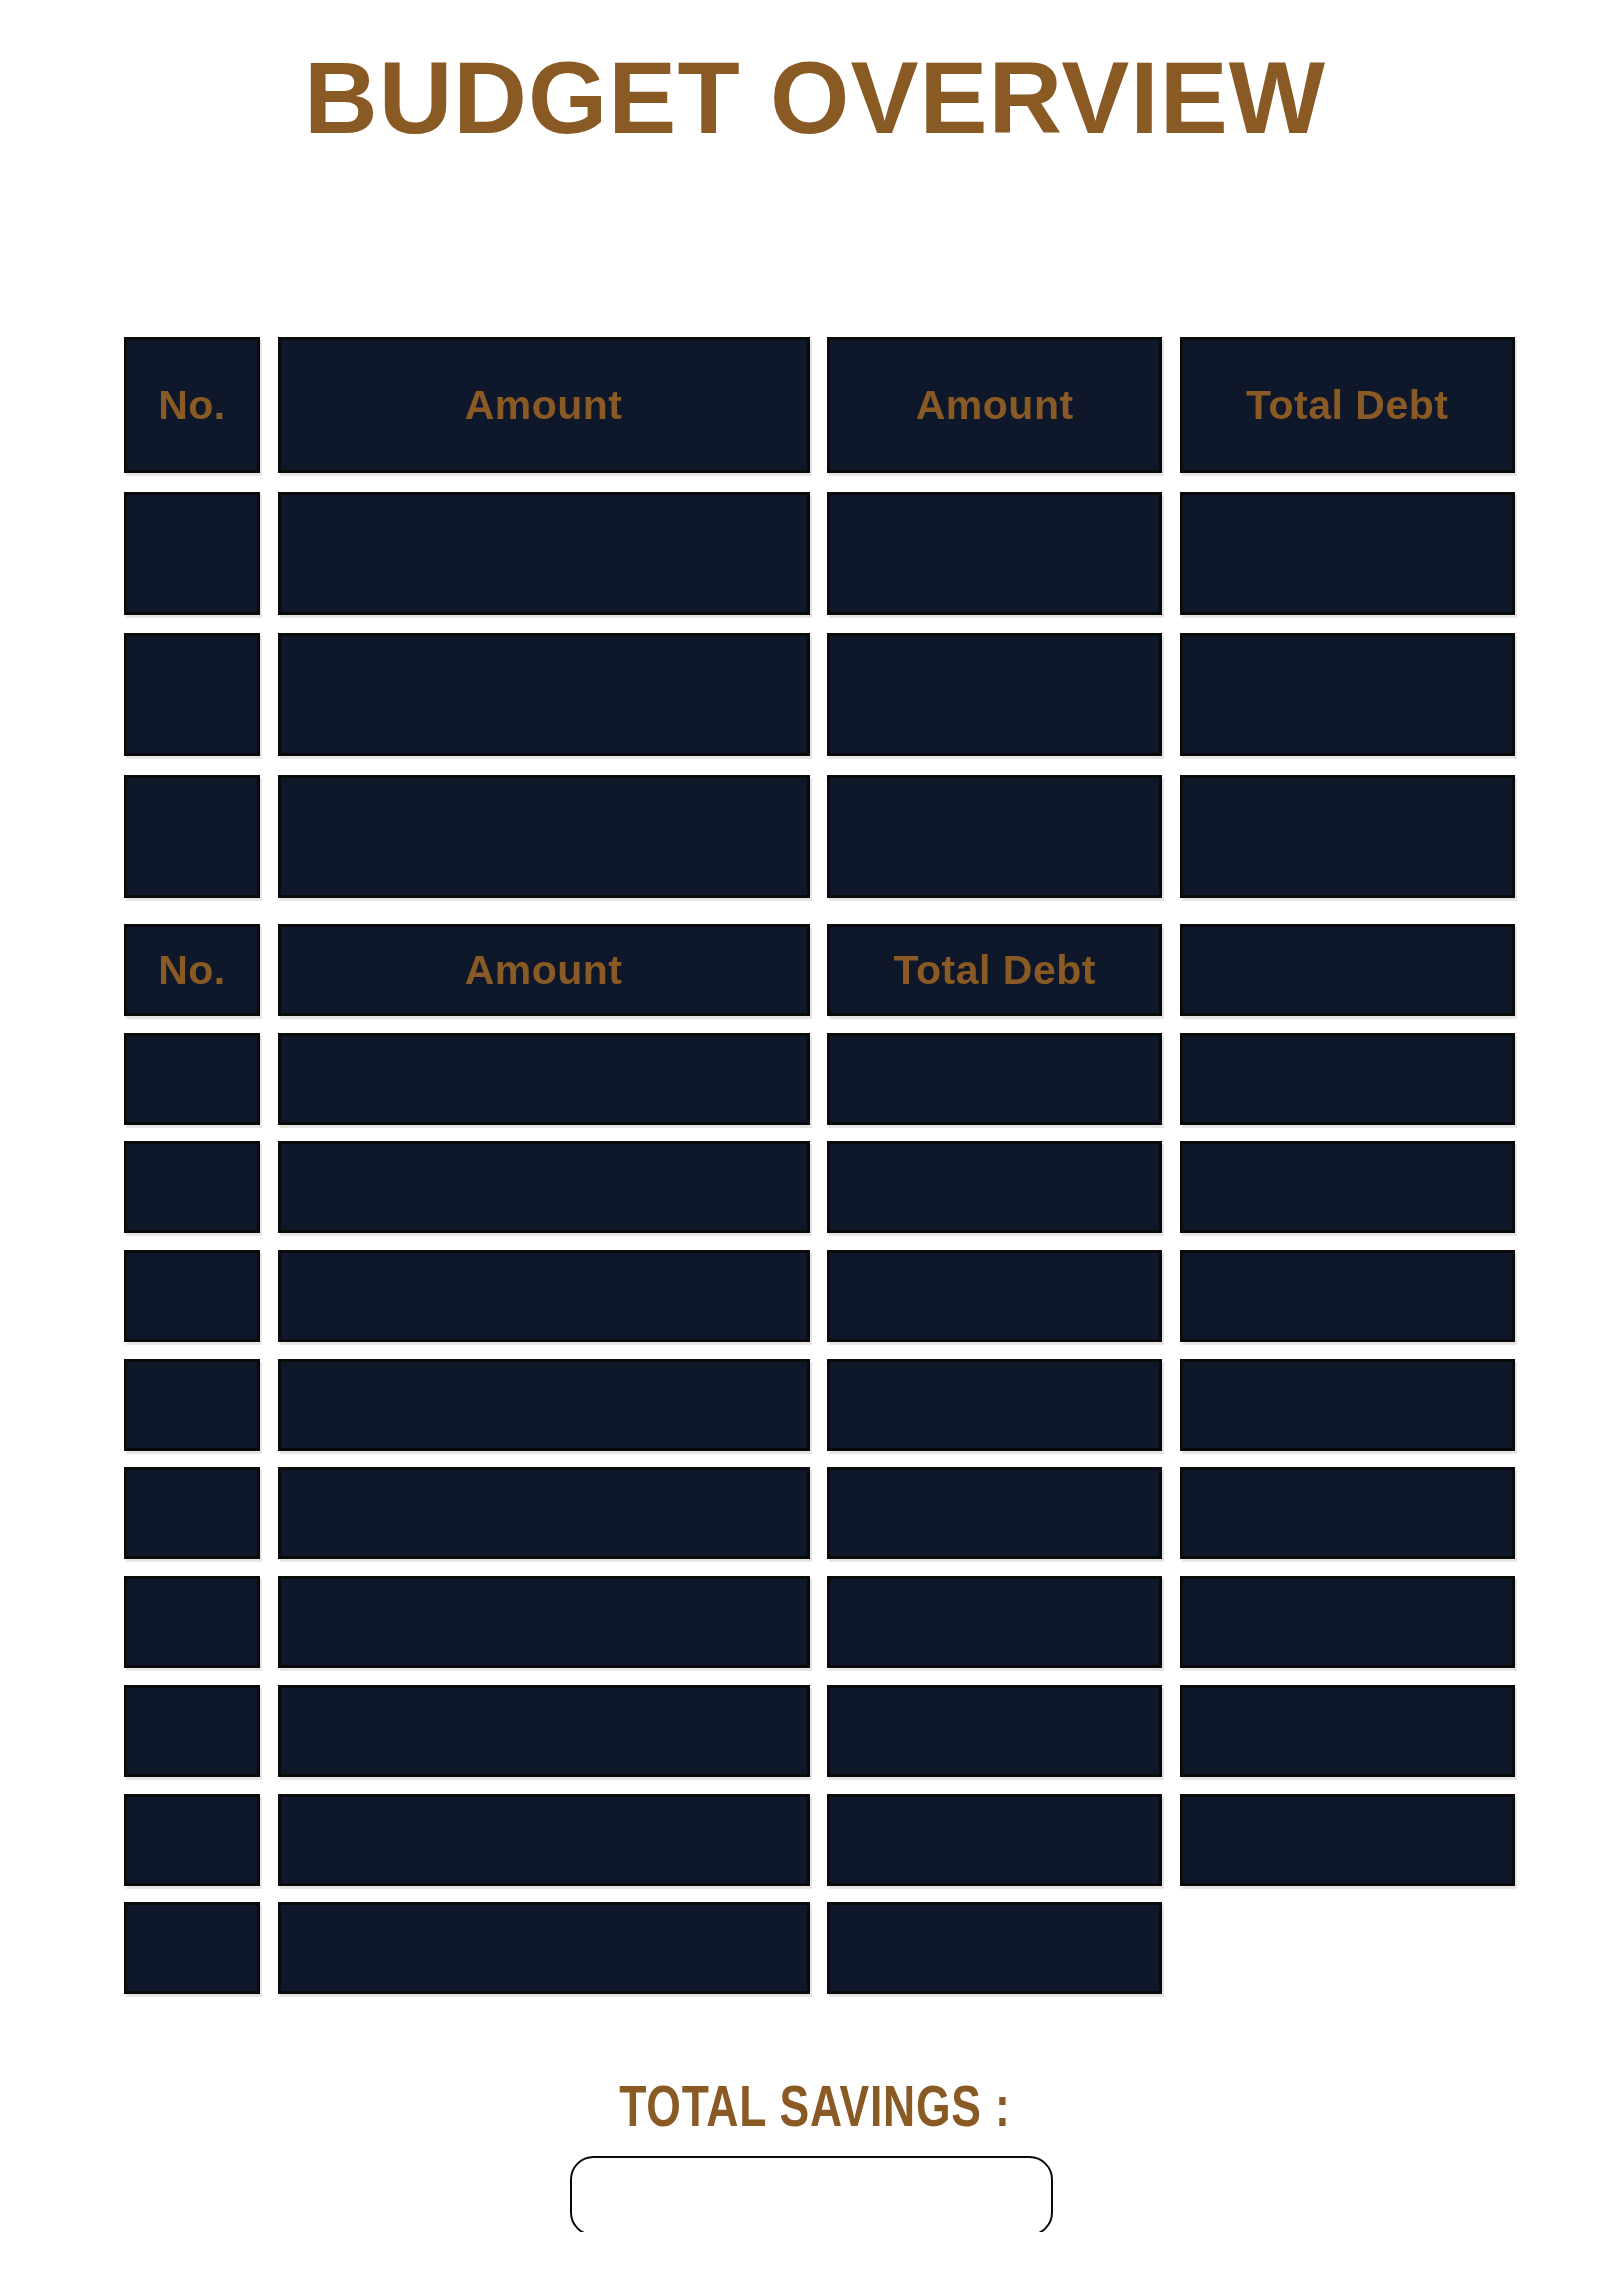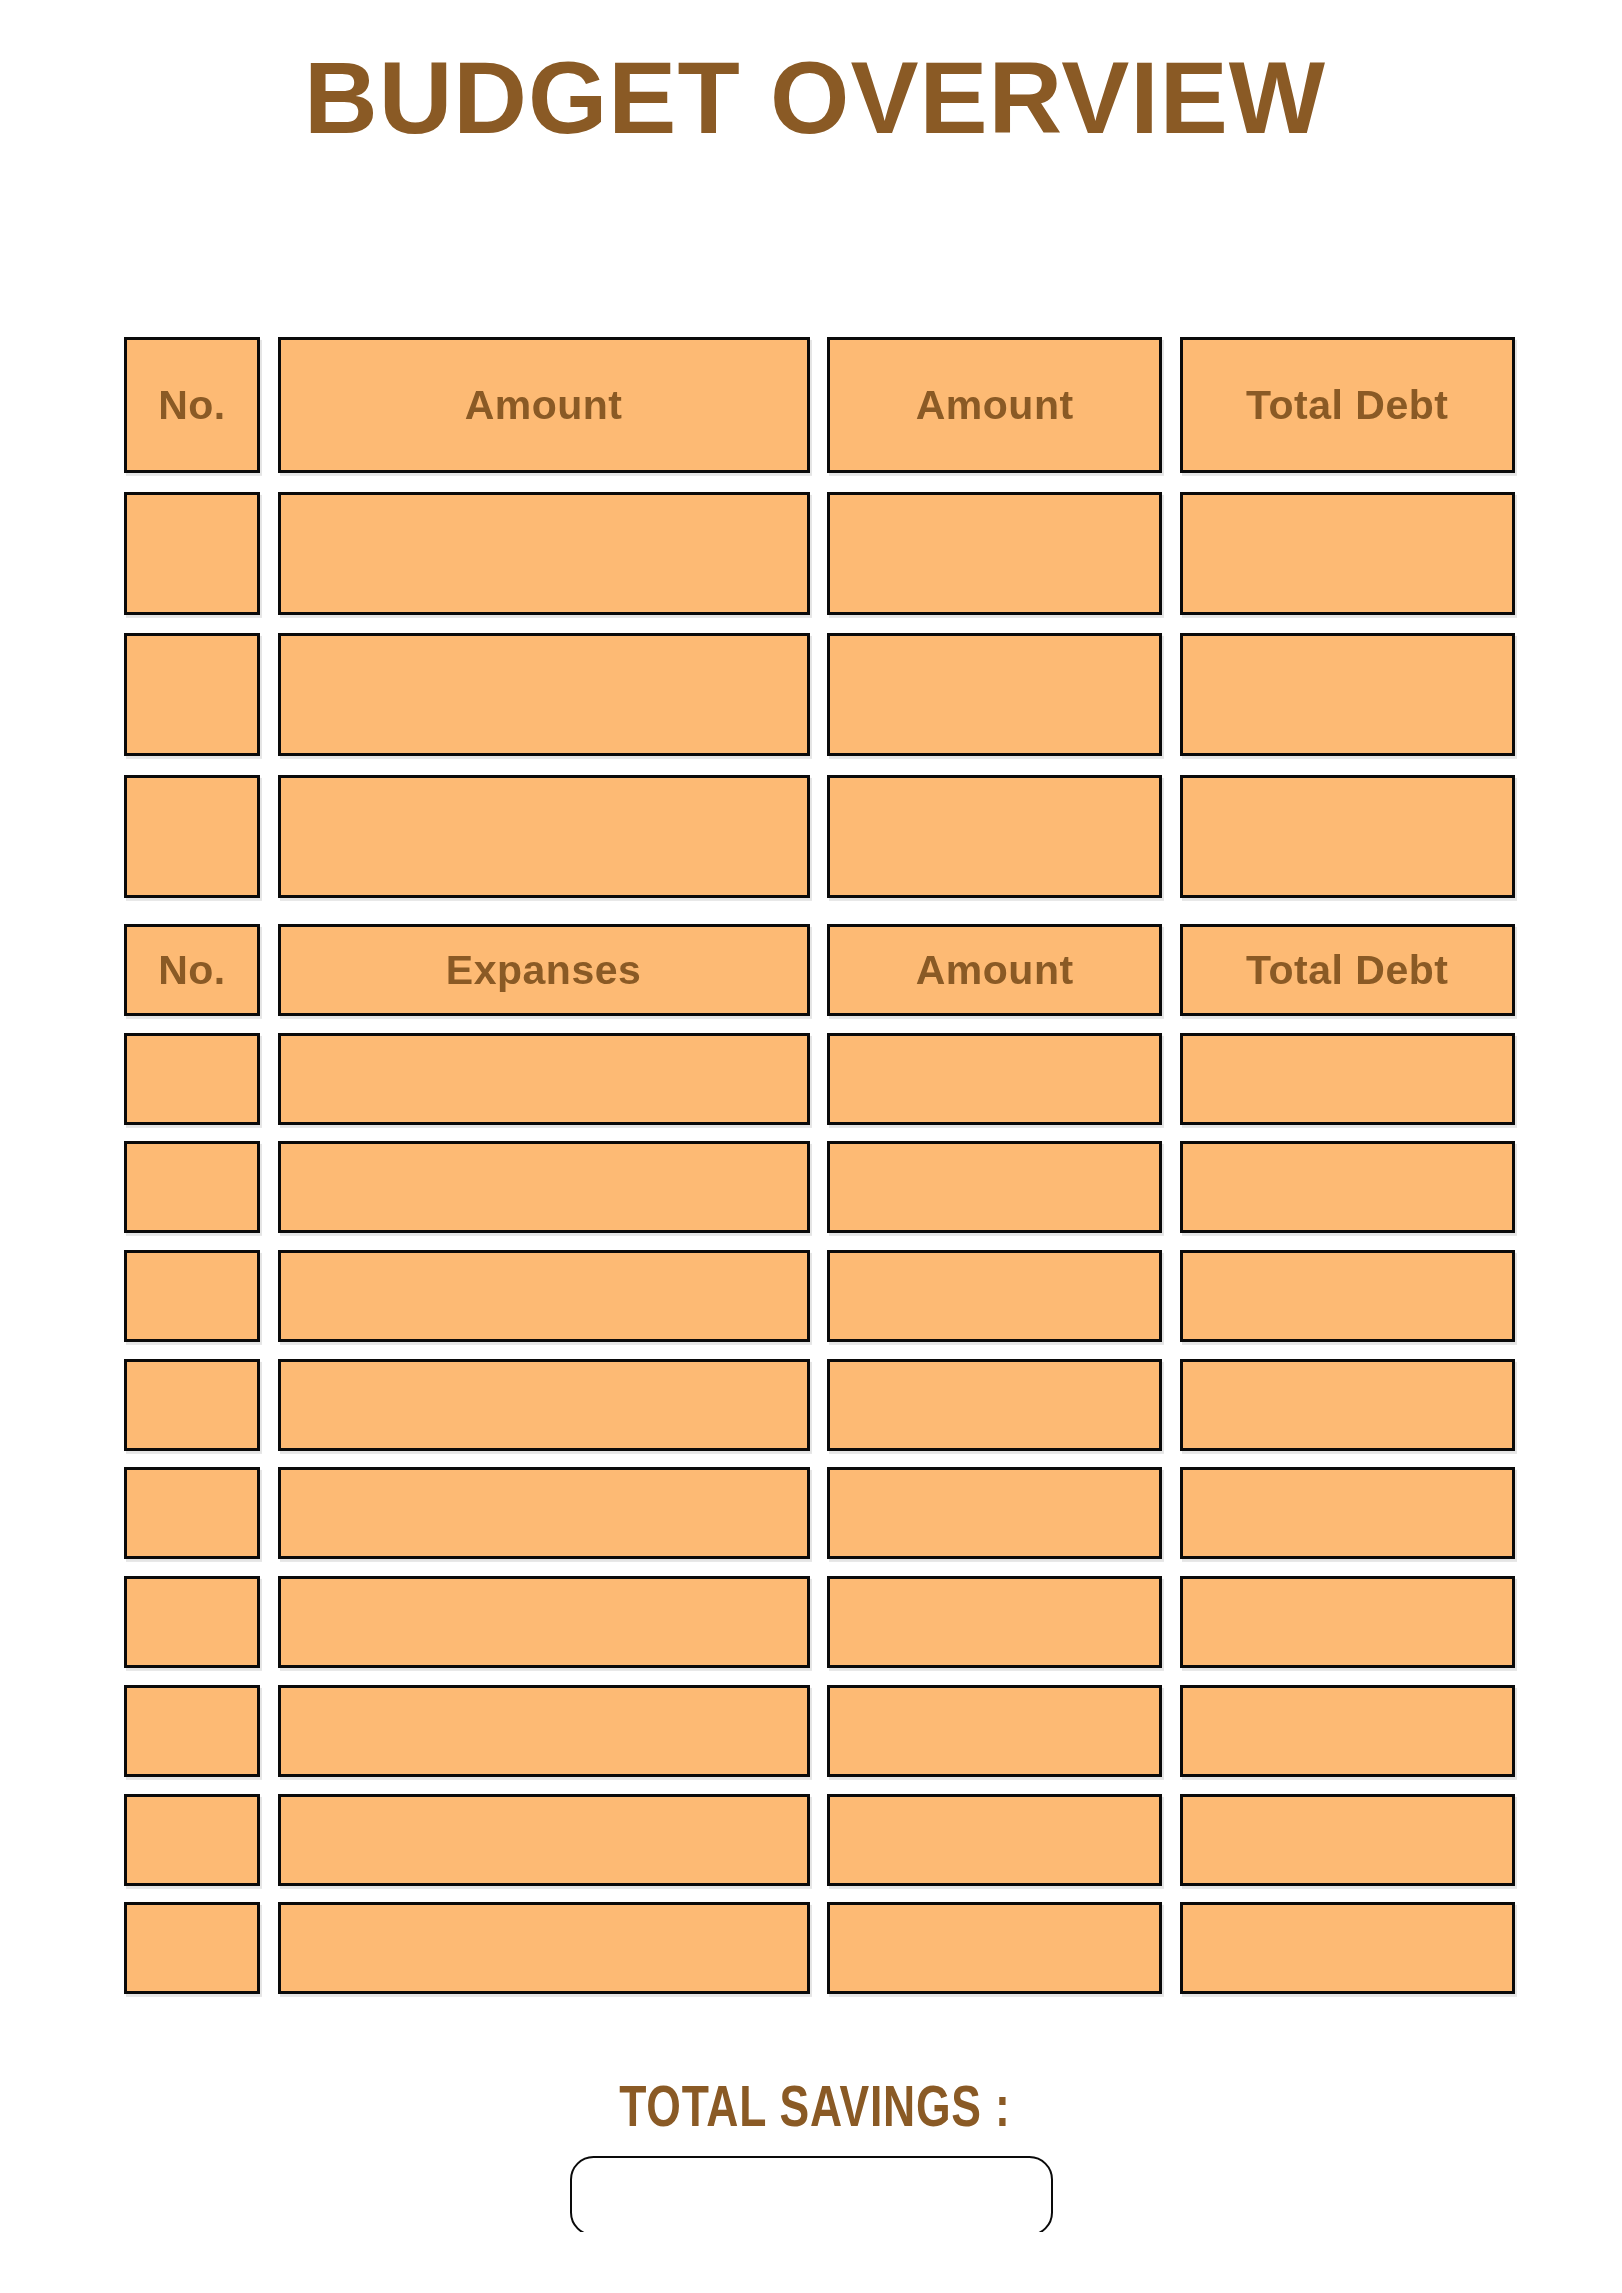--- a/index.html
+++ b/index.html
@@ -33,21 +33,21 @@
     top:337px;
     grid-template-rows:136px 123px 123px 123px;
     row-gap:18.6px;
   }
   .tbl-expenses{
     top:924px;
     grid-template-rows:repeat(10,92px);
     row-gap:16.7px;
   }
   .cell{
-    background:#fdba74;
+    background:#0f172a;
     border:3.9px solid #0a0a0a;
     box-sizing:border-box;
     box-shadow:2px 2.9px 0 rgba(0,0,0,0.10);
   }
   .hdr{
     display:flex;
     align-items:center;
     justify-content:center;
     font-weight:bold;
     font-size:41px;
@@ -109,21 +109,20 @@
     <div class="cell"></div>
 
     <div class="cell"></div>
     <div class="cell"></div>
     <div class="cell"></div>
     <div class="cell"></div>
   </section>
 
   <section class="tbl tbl-expenses">
     <div class="cell hdr">No.</div>
-    <div class="cell hdr">Expanses</div>
     <div class="cell hdr">Amount</div>
     <div class="cell hdr">Total Debt</div>
 
     <div class="cell"></div>
     <div class="cell"></div>
     <div class="cell"></div>
     <div class="cell"></div>
 
     <div class="cell"></div>
     <div class="cell"></div>

